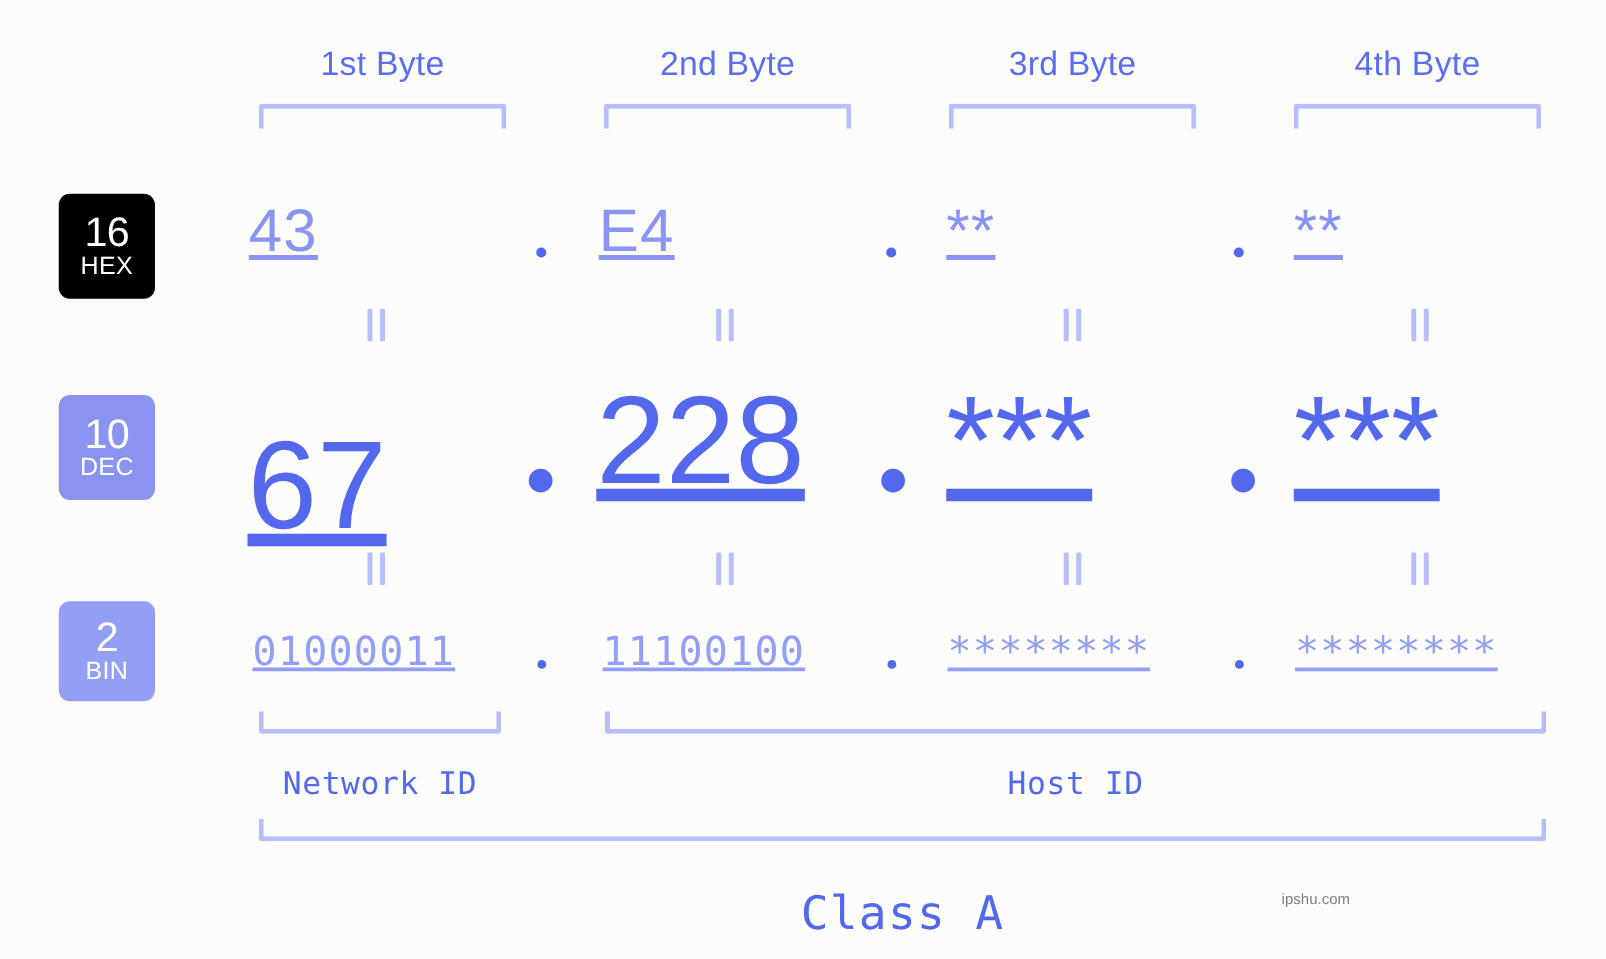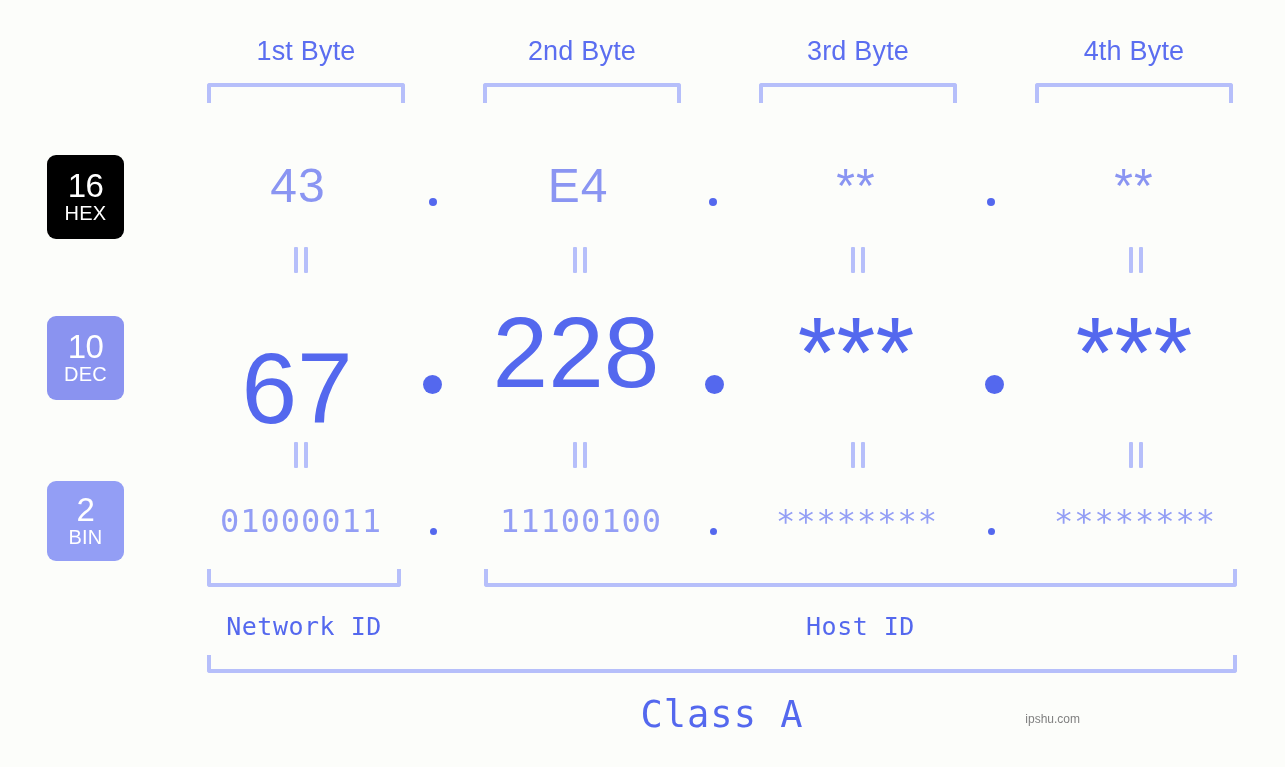--- a/index.html
+++ b/index.html
@@ -87,22 +87,23 @@
     margin-top: -1px;
   }
   #badge-hex { top: 155px; height: 84px; background: #000000; }
   #badge-dec { top: 316px; height: 84px; background: #8a93f0; }
   #badge-bin { top: 481px; height: 80px; background: #939ef5; }
 
   
   .cell {
     position: absolute;
     width: 198px;
-    text-align: center;
-    white-space: nowrap;
+    text-align: left;
+    white-space: nowrap;
+    text-decoration: underline;
   }
 
   .row-hex .cell {
     font-size: 48px;
     color: #8a95f2;
     line-height: 56px;
     letter-spacing: 1px;
   }
   .row-dec .cell {
     font-size: 100px;
@@ -158,20 +159,21 @@
   }
   .class-label {
     position: absolute;
     font-family: "DejaVu Sans Mono", "Liberation Mono", monospace;
     font-size: 37px;
     color: #5468ee;
     text-align: center;
     white-space: nowrap;
     line-height: 46px;
     letter-spacing: 1px;
+    margin-top: 16px;
   }
 
   
   .watermark {
     position: absolute;
     right: 14px;
     top: 712px;
     font-family: Liberation Sans, sans-serif;
     font-size: 12px;
     color: #808080;

